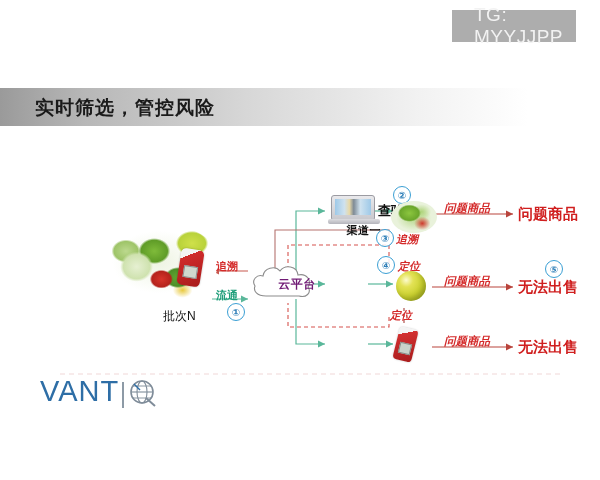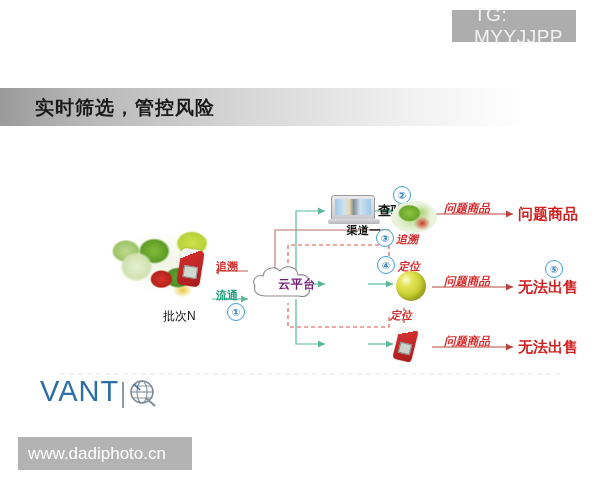--- a/index.html
+++ b/index.html
@@ -170,21 +170,20 @@
   .logo-text{font-size:29px;color:#2e6ea6;letter-spacing:1px;font-weight:normal;}
   .logo-bar{width:2px;height:26px;background:#8d9aa6;margin:0 4px 0 3px;}
   .logo-q{position:relative;width:30px;height:30px;}
 </style>
 </head>
 <body>
 
 <div class="stage">
 
   <div class="tg-watermark">TG: MYYJJPP</div>
-  <div class="url-watermark">www.dadiphoto.cn</div>
 
   <div class="title-bar"></div>
   <div class="title-text">实时筛选，管控风险</div>
 
 
   <div class="diagram">
 
     <svg class="svg-layer" viewBox="0 0 600 205">
       <defs>
         <marker id="ag" markerWidth="7" markerHeight="7" refX="6" refY="3" orient="auto">

